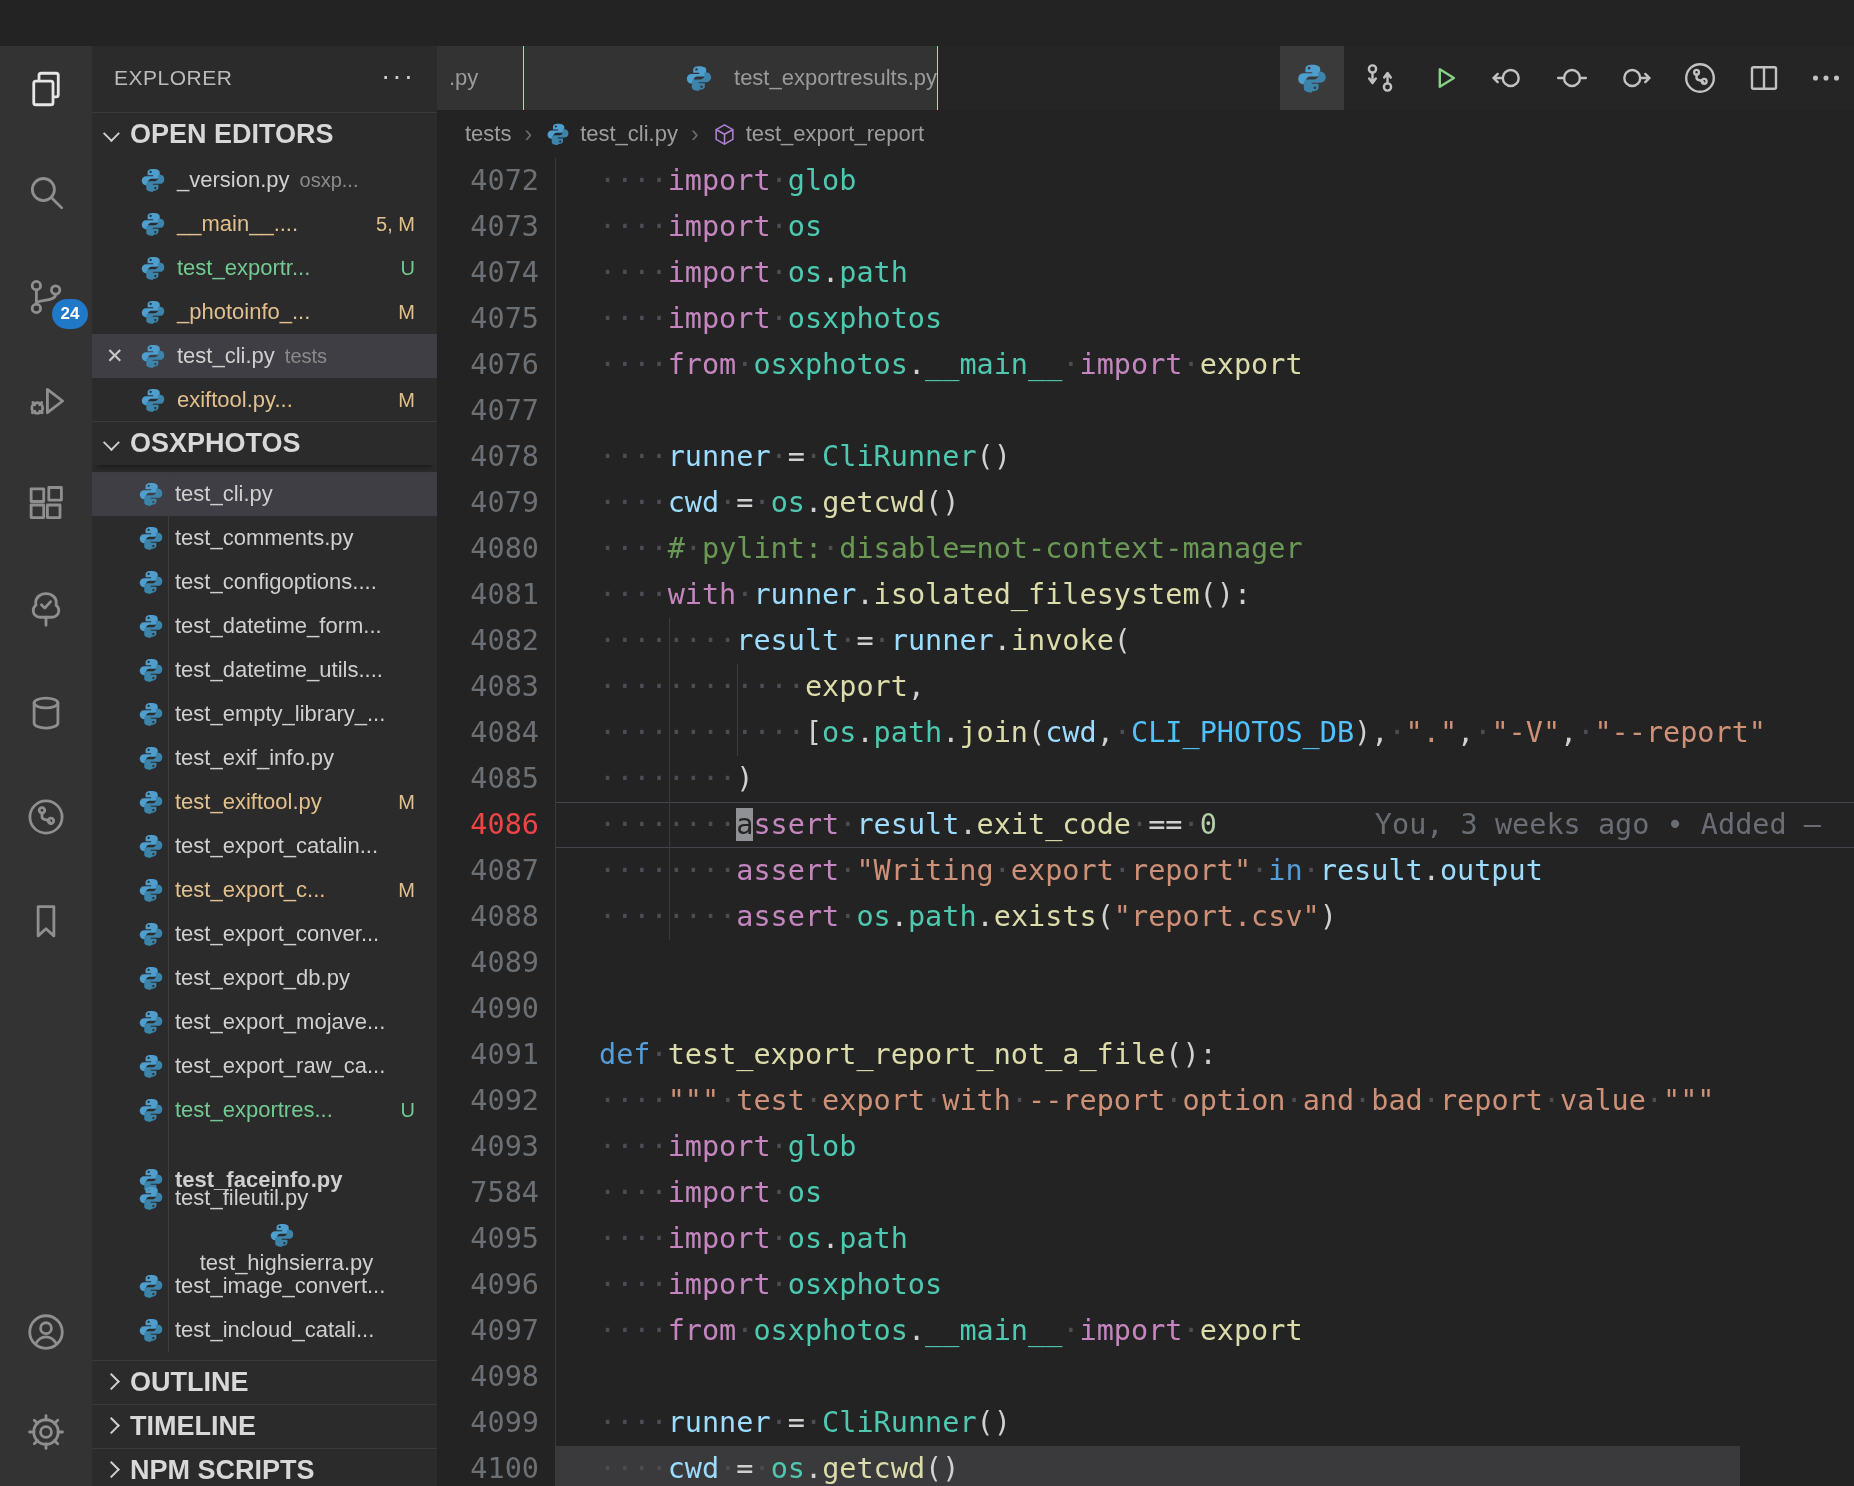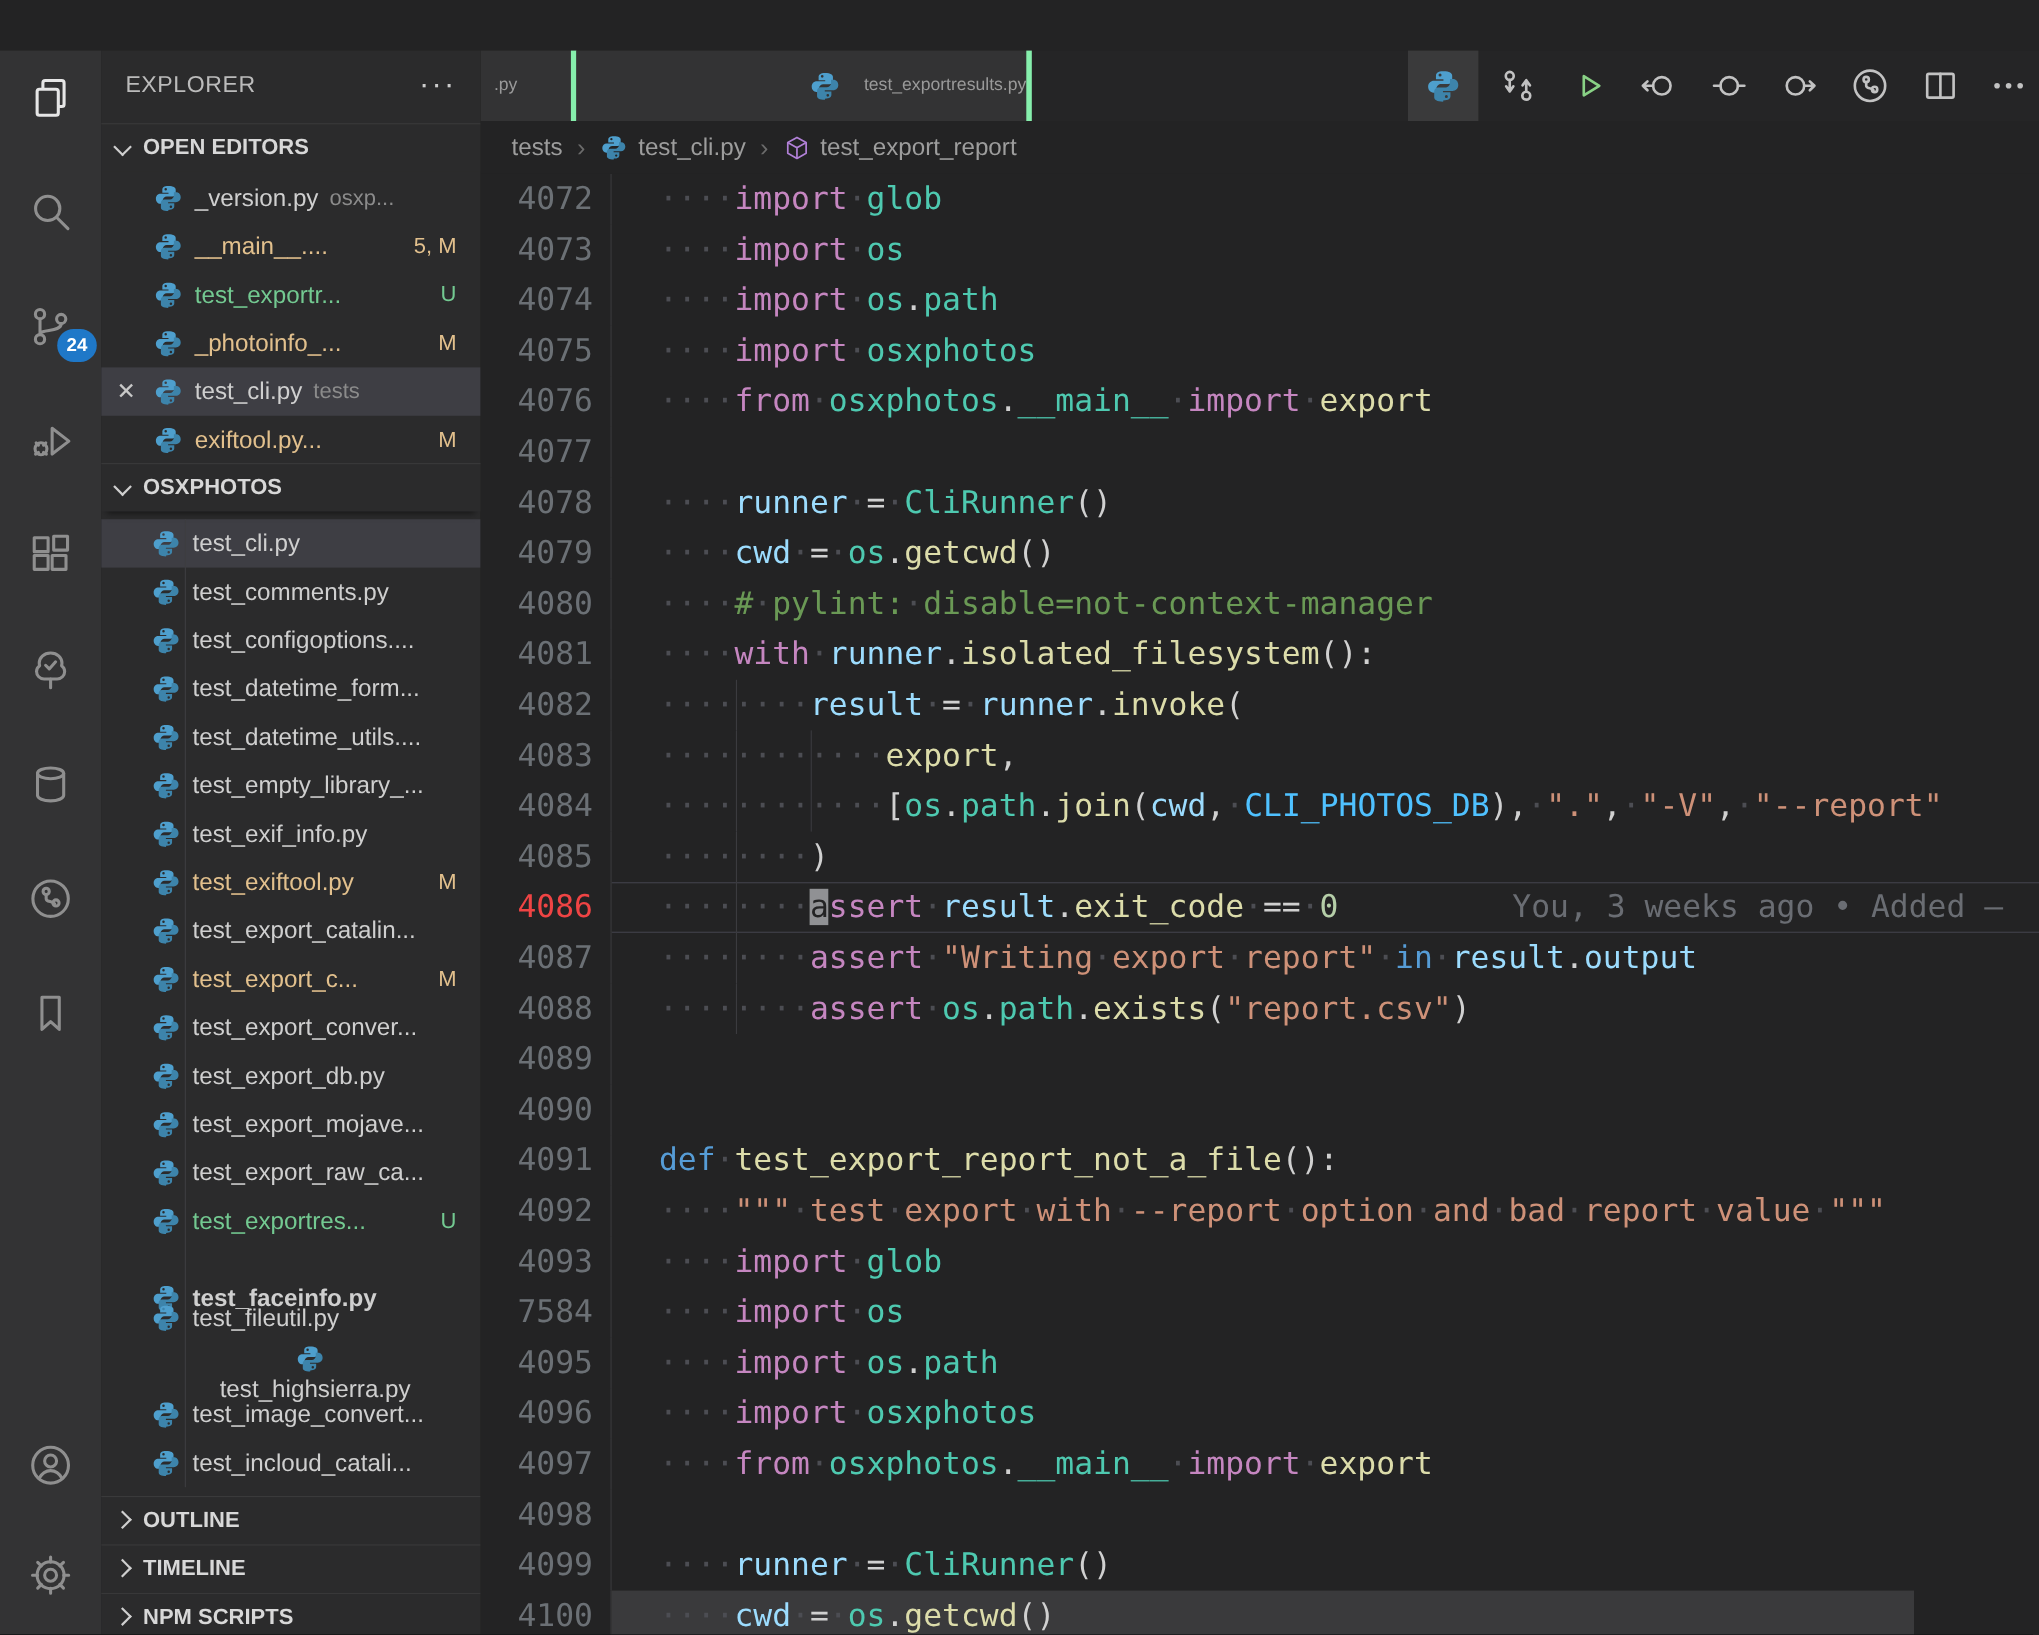--- a/index.html
+++ b/index.html
@@ -14,21 +14,21 @@
   .activitybar{position:absolute;left:0;top:46px;width:92px;height:1440px;background:#333334;}
   .slot{position:absolute;left:24px;width:44px;height:44px;display:flex;align-items:center;justify-content:center;}
   .abadge{position:absolute;left:28px;top:24px;min-width:36px;height:30px;border-radius:16px;
           background:#1f78c8;color:#fff;font-size:17px;font-weight:700;line-height:30px;text-align:center;}
   
   .sidebar{position:absolute;left:92px;top:46px;width:345px;height:1440px;background:#2b2b2c;overflow:hidden;}
   .sb-title{position:absolute;top:0;left:0;right:0;height:64px;display:flex;align-items:center;
             padding:0 22px;color:#bbbbbb;font-size:21px;letter-spacing:.5px;}
   .sb-dots{position:absolute;right:22px;top:14px;color:#cccccc;font-size:28px;letter-spacing:2px;}
   .hdr{position:absolute;left:0;right:0;height:44px;display:flex;align-items:center;gap:14px;
-       padding-left:12px;font-weight:700;font-size:20px;color:#d8d8d8;background:#2b2b2c;
+       padding-left:12px;font-weight:700;font-size:27px;color:#d8d8d8;background:#2b2b2c;
        border-top:1px solid #3a3a3b;box-sizing:border-box;}
   .hdr.shadow{box-shadow:0 6px 6px -5px rgba(0,0,0,.55);z-index:3;}
   .chev{display:inline-block;width:10px;height:10px;border-right:2px solid #cfcfcf;border-bottom:2px solid #cfcfcf;}
   .chev.down{transform:rotate(45deg) translate(0,-2px);}
   .chev.right{transform:rotate(-45deg) translate(2px,0);}
   .oe-row,.tree-row{position:absolute;left:0;right:0;height:44px;display:flex;align-items:center;
                     font-size:22px;color:#cfcfcf;}
   .oe-row{padding-left:14px;}
   .tree-row{padding-left:44px;}
   .row-sel{background:#3e3e44;}
@@ -38,21 +38,21 @@
   .lbl{white-space:nowrap;}
   .lbl.mod{color:#e2c08d;} .lbl.unt{color:#73c991;}
   .desc{color:#8b8b8b;font-size:20px;margin-left:10px;white-space:nowrap;}
   .fbadge{position:absolute;right:22px;font-size:20px;}
   .fbadge.mod{color:#e2c08d;} .fbadge.unt{color:#73c991;}
   .tree-guide{position:absolute;left:76px;width:1px;background:#3e3e41;z-index:2;}
   
   .editor{position:absolute;left:437px;top:46px;width:1417px;height:1440px;}
   .tabbar{position:absolute;top:0;left:0;right:0;height:64px;background:#252526;}
   .tab{position:absolute;top:0;height:64px;display:flex;align-items:center;gap:11px;
-       color:#9a9a9a;font-size:16px;background:#333334;border-right:5px solid #86efac;box-sizing:border-box;}
+       color:#9a9a9a;font-size:22px;background:#333334;border-right:1px solid #86efac;box-sizing:border-box;}
   .pybox{position:absolute;left:843px;top:0;width:64px;height:64px;background:#3a3a3b;
          display:flex;align-items:center;justify-content:center;}
   .tbicon{position:absolute;top:13px;width:40px;height:38px;display:flex;align-items:center;justify-content:center;}
   .breadcrumbs{position:absolute;top:64px;left:0;right:0;height:48px;display:flex;align-items:center;
                gap:13px;padding-left:28px;background:#232324;color:#9d9d9d;font-size:22px;}
   .bc-item{display:flex;align-items:center;gap:9px;}
   .bc-sep{color:#6b6b6b;font-size:23px;}
   
   .code{position:absolute;top:112px;left:0;right:0;height:1374px;overflow:hidden;background:#232324;}
   .crow{position:relative;display:flex;height:46px;}

